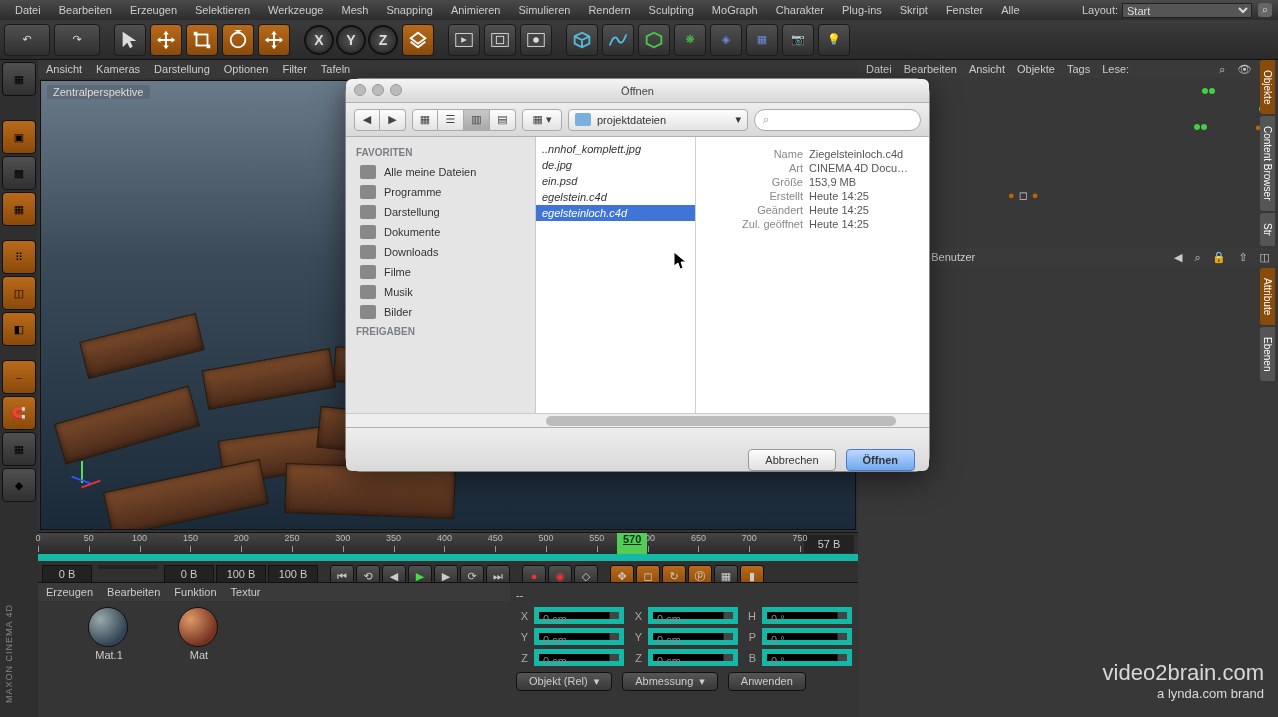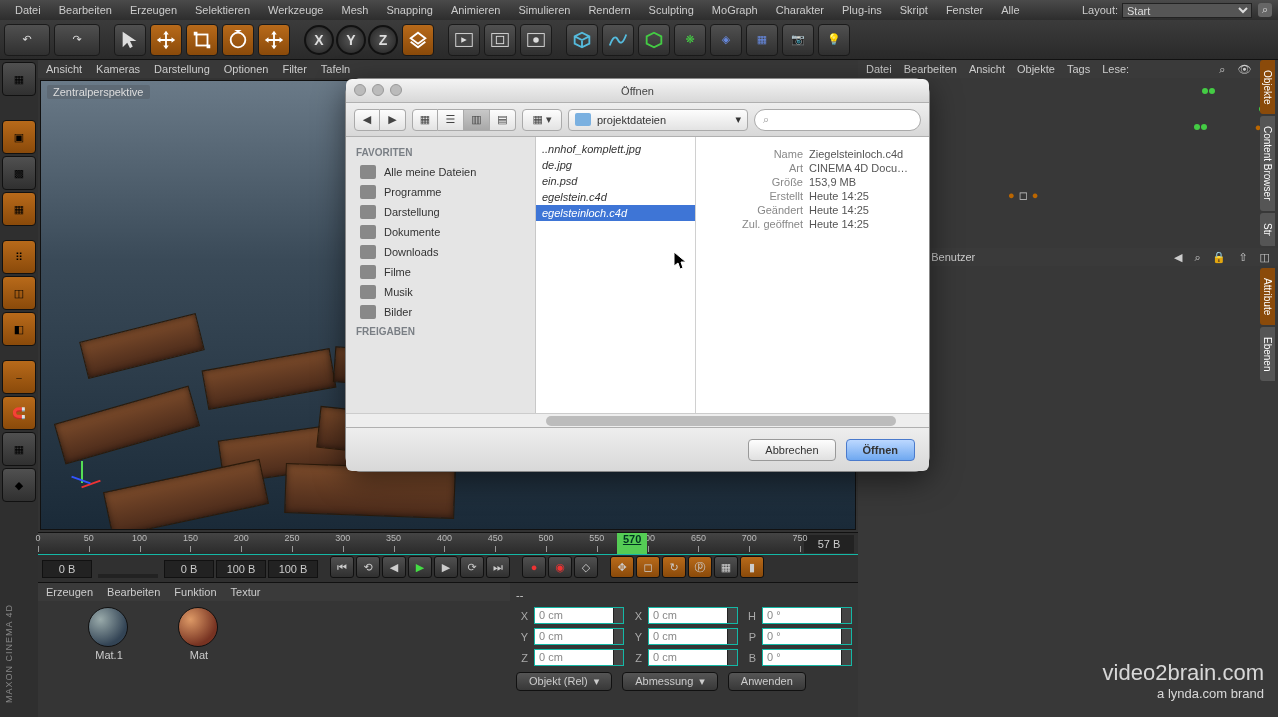--- a/index.html
+++ b/index.html
@@ -45,40 +45,40 @@
 
 
 .timeline { height: 22px; background:#303030; display:flex; align-items:center; position:relative; border-top:1px solid #111; }
 .timeline .ticks { flex:1; position:relative; height:100%; background: linear-gradient(#444,#2a2a2a); }
 .tick { position:absolute; top:0; bottom:0; color:#bbb; font-size:9px; text-align:center; }
 .tick .l{ position:absolute; bottom:2px; width:1px; height:6px; background:#999; left:50%;}
 .marker { position:absolute; top:0; bottom:0; background:#5c5; width:30px; color:#032; font-weight:bold; text-align:center; }
 .timeline .readout { width:50px; text-align:center; color:#ccc; background:#222; height:18px; margin:0 4px; line-height:18px;}
 
 
-.playbar { height: 28px; background:#303030; display:flex; align-items:flex-end; gap:2px; padding:4px 4px; border-top:1px solid #14b8a6; }
+.playbar { height: 28px; background:#303030; display:flex; align-items:flex-start; gap:2px; padding:4px 4px; border-top:7px solid #14b8a6; }
 .pb-field { width:50px; height:18px; background:#222; color:#ccc; border:1px solid #111; text-align:center; line-height:16px;}
 .pb-btn { width:24px; height:22px; background:linear-gradient(#505050,#303030); border:1px solid #111; border-radius:3px; display:flex; align-items:center; justify-content:center; color:#ccc;}
 .pb-btn.rec{ color:#e33;}
 .pb-btn.play{ color:#4d4;}
 .pb-sep{width:8px;}
 
 
 .bottom { height: 135px; display:flex; background:#333; border-top:1px solid #111;}
 .mat-panel { width: 510px; background:#353535; display:flex; flex-direction:column;}
 .mat-menu { height:18px; background:#3a3a3a; color:#ccc; display:flex; align-items:center; gap:14px; padding:0 8px;}
 .mat-body { flex:1; display:flex; gap:4px; padding:6px; align-items:flex-start;}
 .mat-item { width:42px; text-align:center; color:#ccc;margin-left:44px;}
 .mat-item .swatch{ width:40px; height:40px; border-radius:50%; margin-bottom:2px; border:1px solid #111;}
 .mat-item .swatch.s1{ background: radial-gradient(circle at 30% 30%, #9aa, #345 70%);}
 .mat-item .swatch.s2{ background: radial-gradient(circle at 30% 30%, #d96, #732 70%);}
 .coord-panel { flex:1; background:#353535; padding:6px; color:#aaa;}
 .coord-row{ display:flex; align-items:center; gap:6px; margin-bottom:4px;}
 .coord-row .lbl{ width:12px; text-align:right;}
-.coord-row .fld{ width:90px; height:17px; background:#ffffff; border:1px solid #14b8a6; color:#888; padding:0 4px; line-height:15px; position:relative;}
+.coord-row .fld{ width:90px; height:17px; background:#000000; border:5px solid #14b8a6; color:#888; padding:0 4px; line-height:15px; position:relative;}
 .coord-row .spinner{ width:10px; background:#444; border-left:1px solid #222; position:absolute; right:0; top:0; bottom:0;}
 .coord-btns{ display:flex; gap:10px; margin-top:6px;}
 .coord-btn{ padding:2px 12px; background:linear-gradient(#555,#383838); border:1px solid #111; border-radius:4px; color:#ccc; position:relative;}
 .coord-btn .dd{ margin-left:6px;}
 
 
 .right-col { width: 420px; background:#333; display:flex; flex-direction:column;}
 .obj-menu{ height:18px; background:#3a3a3a; color:#ccc; display:flex; align-items:center; gap:12px; padding:0 8px;}
 .obj-tree{ flex:0 0 170px; background:#383838; color:#ccc; padding:4px 6px; position:relative;}
 .tree-row{ display:flex; align-items:center; gap:4px; height:18px;}
@@ -111,21 +111,21 @@
 .filelist{ width:160px; border-right:1px solid #d0d0d0; padding:4px 0;}
 .fl-item{ padding:2px 6px; color:#333; white-space:nowrap; overflow:hidden;font-style:italic;}
 .fl-item.sel{ background:#3e75d6; color:#fff;}
 .preview{ flex:1; padding:10px; display:flex; flex-direction:column; align-items:center;}
 .pv-thumb{ width:90px; height:60px; background:linear-gradient(#333,#111); border:1px solid #999; margin:20px 0; position:relative; border-radius:3px; display:flex; align-items:center; justify-content:center; color:#aaa; font-size:9px;}
 .pv-thumb .corner{ position:absolute; right:-1px; top:-1px; width:16px; height:16px; background:linear-gradient(135deg,#fff 50%, transparent 50%);}
 .pv-meta{ width:100%; color:#555;}
 .pv-row{ display:flex; justify-content:flex-end; gap:6px; padding:1px 0;}
 .pv-row .k{ color:#888; text-align:right;}
 .pv-row .v{ min-width:110px; text-align:left;}
-.dlg-foot{ height:44px; background:linear-gradient(#eee,#d8d8d8); border-top:1px solid #b0b0b0; display:flex; align-items:center; justify-content:flex-end; gap:10px; padding:0 14px; border-radius:0 0 6px 6px;}
+.dlg-foot{ height:44px; background:linear-gradient(#eee,#d8d8d8); border-top:1px solid #b0b0b0; display:flex; align-items:flex-end; justify-content:flex-end; gap:10px; padding:0 14px; border-radius:0 0 6px 6px;}
 .mac-btn{ height:22px; padding:0 16px; background:linear-gradient(#fdfdfd,#e0e0e0); border:1px solid #999; border-radius:4px; color:#333;}
 .mac-btn.primary{ background:linear-gradient(#bcd8ff,#6fa8f0); border-color:#4a7acc; font-weight:bold;}
 
 .scrollbar-track{ height:14px; background:#eee; border-top:1px solid #ccc; position:relative;}
 .scrollbar-thumb{ position:absolute; height:10px; top:2px; background:#bcbcbc; border-radius:5px;}
 
 
 .wm{ position:absolute; right:14px; bottom:16px; text-align:right; color:rgba(255,255,255,.8); font-family: Arial; }
 .wm .l1{ font-size:22px; font-weight:300;}
 .wm .l2{ font-size:13px;}

